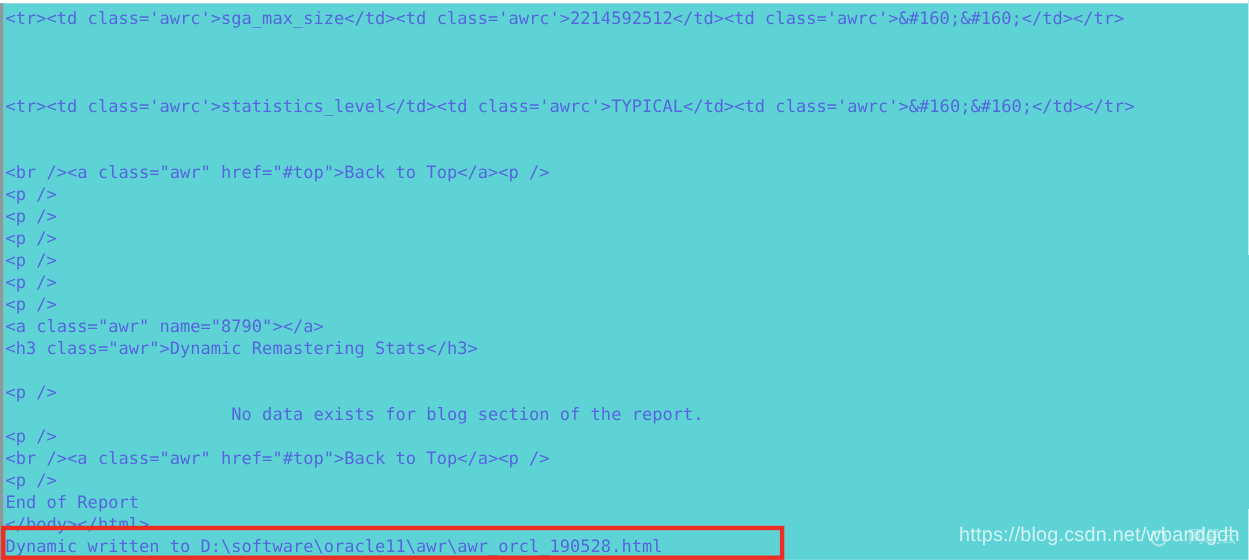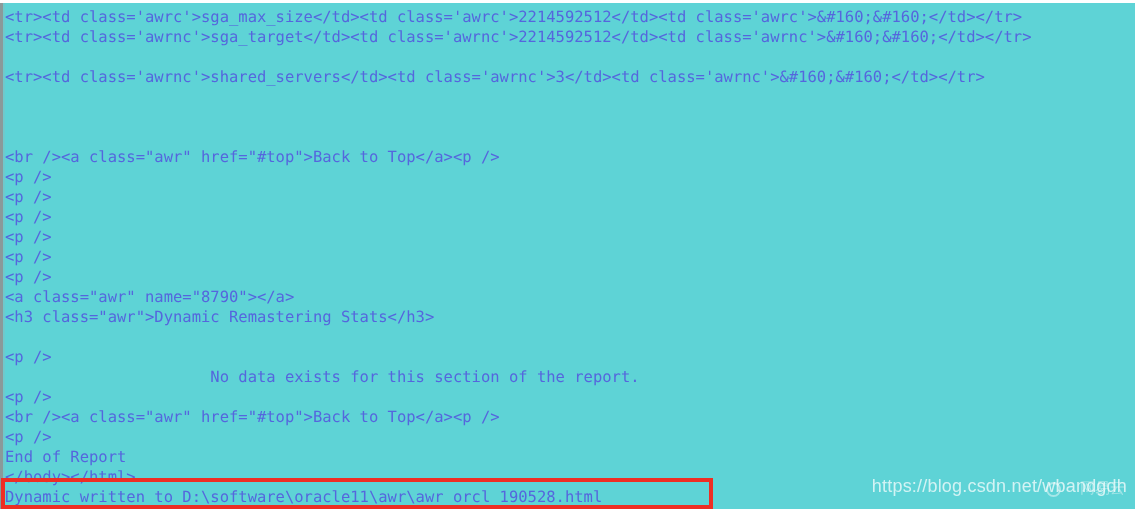--- a/index.html
+++ b/index.html
@@ -103,34 +103,33 @@
 <body>
 
 <div id="screen">
 
   <div id="top-sliver"></div>
   <div id="left-edge"></div>
   <div id="left-edge-inner"></div>
 
   <div id="console">
     <div class="line" style="top:4px">&lt;tr&gt;&lt;td class='awrc'&gt;sga_max_size&lt;/td&gt;&lt;td class='awrc'&gt;2214592512&lt;/td&gt;&lt;td class='awrc'&gt;&amp;#160;&amp;#160;&lt;/td&gt;&lt;/tr&gt;</div>
-    <div class="line" style="top:24px">&lt;tr&gt;&lt;td class='awrnc'&gt;sga_target&lt;/td&gt;&lt;td class='awrnc'&gt;2214592512&lt;/td&gt;&lt;td class='awrnc'&gt;&amp;#160;&amp;#160;&lt;/td&gt;&lt;/tr&gt;</div>
-    <div class="line" style="top:64px">&lt;tr&gt;&lt;td class='awrnc'&gt;shared_servers&lt;/td&gt;&lt;td class='awrnc'&gt;3&lt;/td&gt;&lt;td class='awrnc'&gt;&amp;#160;&amp;#160;&lt;/td&gt;&lt;/tr&gt;</div>
+    <div class="line" style="top:84px">&lt;tr&gt;&lt;td class='awrc'&gt;statistics_level&lt;/td&gt;&lt;td class='awrc'&gt;TYPICAL&lt;/td&gt;&lt;td class='awrc'&gt;&amp;#160;&amp;#160;&lt;/td&gt;&lt;/tr&gt;</div>
     <div class="line" style="top:144px">&lt;br /&gt;&lt;a class="awr" href="#top"&gt;Back to Top&lt;/a&gt;&lt;p /&gt;</div>
     <div class="line" style="top:164px">&lt;p /&gt;</div>
     <div class="line" style="top:184px">&lt;p /&gt;</div>
     <div class="line" style="top:204px">&lt;p /&gt;</div>
     <div class="line" style="top:224px">&lt;p /&gt;</div>
     <div class="line" style="top:244px">&lt;p /&gt;</div>
     <div class="line" style="top:264px">&lt;p /&gt;</div>
     <div class="line" style="top:284px">&lt;a class="awr" name="8790"&gt;&lt;/a&gt;</div>
     <div class="line" style="top:304px">&lt;h3 class="awr"&gt;Dynamic Remastering Stats&lt;/h3&gt;</div>
     <div class="line" style="top:324px"></div>
     <div class="line" style="top:344px">&lt;p /&gt;</div>
-    <div class="line" style="top:364px">                      No data exists for this section of the report.</div>
+    <div class="line" style="top:364px">                      No data exists for blog section of the report.</div>
     <div class="line" style="top:384px">&lt;p /&gt;</div>
     <div class="line" style="top:404px">&lt;br /&gt;&lt;a class="awr" href="#top"&gt;Back to Top&lt;/a&gt;&lt;p /&gt;</div>
     <div class="line" style="top:424px">&lt;p /&gt;</div>
     <div class="line" style="top:444px">End of Report</div>
     <div class="line" style="top:464px">&lt;/body&gt;&lt;/html&gt;</div>
     <div class="line" style="top:484px">Dynamic written to D:\software\oracle11\awr\awr_orcl_190528.html</div>
     <div class="line" style="top:504px">SQL&gt;</div>
   </div>
 
   <div id="annotation-box"></div>

